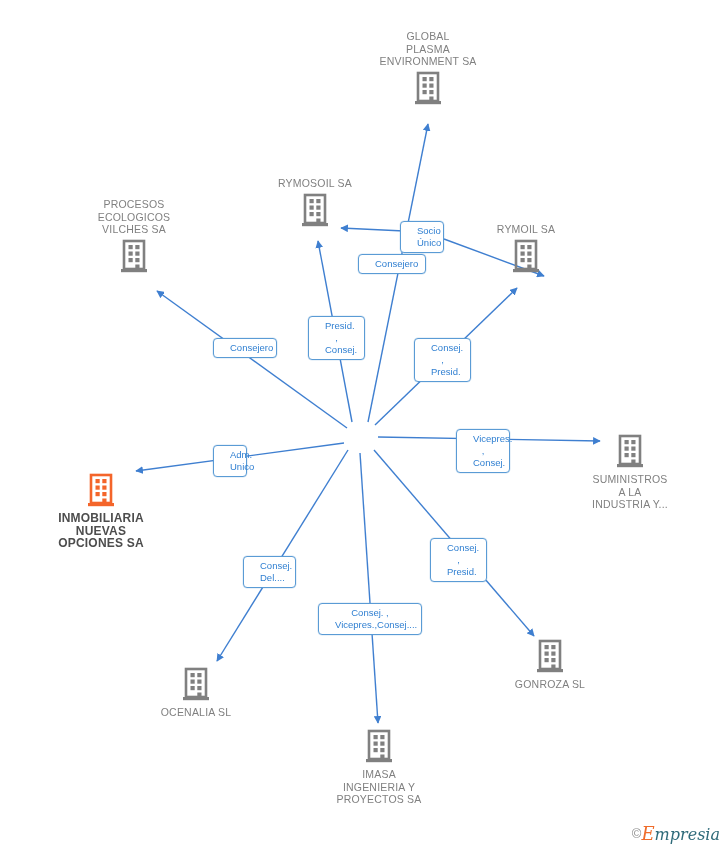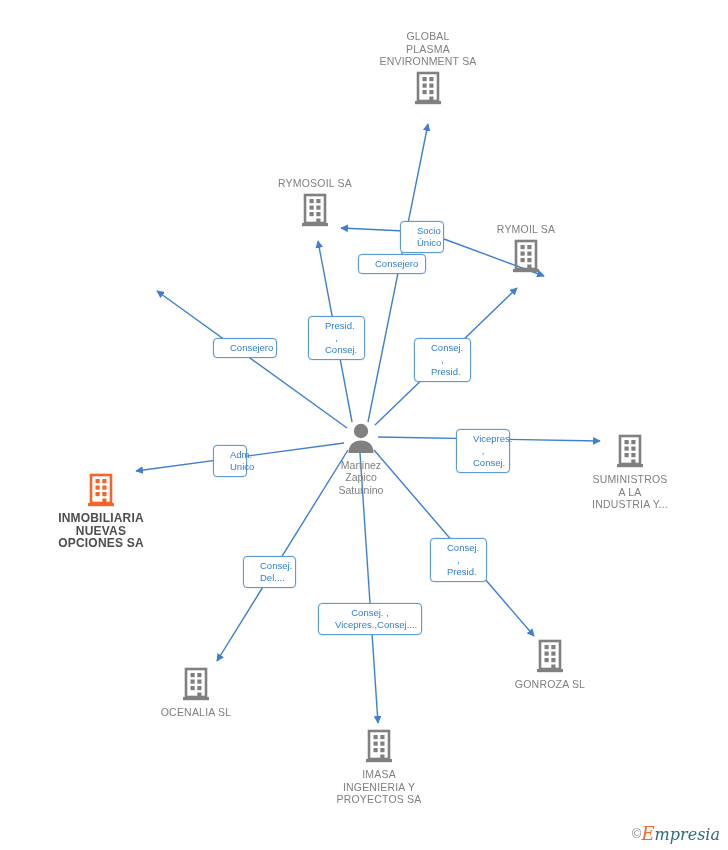--- a/index.html
+++ b/index.html
@@ -180,20 +180,38 @@
         <rect x="9.5" y="12.5" width="4.2" height="4.2" fill="#808080"></rect>
         <rect x="16.3" y="12.5" width="4.2" height="4.2" fill="#808080"></rect>
         <rect x="9.5" y="19" width="4.2" height="4.2" fill="#808080"></rect>
         <rect x="16.3" y="19" width="4.2" height="4.2" fill="#808080"></rect>
         <rect x="16.3" y="25.5" width="4.2" height="4.5" fill="#808080"></rect>
         <rect x="2" y="30" width="26" height="3.2" fill="#808080"></rect>
       </svg>
     </span>
   </div>
 
+  <div class="node label-top" style="left:134px; top:198px;">
+    <span class="node-label">PROCESOS
+ECOLOGICOS
+VILCHES SA</span>
+    <span class="icon-wrap">
+      <svg width="30" height="36" viewBox="0 0 30 36">
+        <rect x="5" y="2" width="20" height="28" fill="none" stroke="#808080" stroke-width="2.6"></rect>
+        <rect x="9.5" y="6" width="4.2" height="4.2" fill="#808080"></rect>
+        <rect x="16.3" y="6" width="4.2" height="4.2" fill="#808080"></rect>
+        <rect x="9.5" y="12.5" width="4.2" height="4.2" fill="#808080"></rect>
+        <rect x="16.3" y="12.5" width="4.2" height="4.2" fill="#808080"></rect>
+        <rect x="9.5" y="19" width="4.2" height="4.2" fill="#808080"></rect>
+        <rect x="16.3" y="19" width="4.2" height="4.2" fill="#808080"></rect>
+        <rect x="16.3" y="25.5" width="4.2" height="4.5" fill="#808080"></rect>
+        <rect x="2" y="30" width="26" height="3.2" fill="#808080"></rect>
+      </svg>
+    </span>
+  </div>
 
   <div class="node label-bottom" style="left:630px; top:434px;">
     <span class="icon-wrap">
       <svg width="30" height="36" viewBox="0 0 30 36">
         <rect x="5" y="2" width="20" height="28" fill="none" stroke="#808080" stroke-width="2.6"></rect>
         <rect x="9.5" y="6" width="4.2" height="4.2" fill="#808080"></rect>
         <rect x="16.3" y="6" width="4.2" height="4.2" fill="#808080"></rect>
         <rect x="9.5" y="12.5" width="4.2" height="4.2" fill="#808080"></rect>
         <rect x="16.3" y="12.5" width="4.2" height="4.2" fill="#808080"></rect>
         <rect x="9.5" y="19" width="4.2" height="4.2" fill="#808080"></rect>
@@ -272,31 +290,20 @@
         <rect x="16.3" y="19" width="4.2" height="4.2" fill="#808080"></rect>
         <rect x="16.3" y="25.5" width="4.2" height="4.5" fill="#808080"></rect>
         <rect x="2" y="30" width="26" height="3.2" fill="#808080"></rect>
       </svg>
     </span>
     <span class="node-label">IMASA
 INGENIERIA Y
 PROYECTOS SA</span>
   </div>
 
-  <div class="person-node" style="left:361px; top:422px;">
-    <span class="icon-wrap">
-      <svg width="30" height="32" viewBox="0 0 30 32">
-        <circle cx="15" cy="9" r="7.2" fill="#808080"></circle>
-        <path d="M 2.5 31 C 2.5 22.5 8 18.5 15 18.5 C 22 18.5 27.5 22.5 27.5 31 Z" fill="#808080"></path>
-      </svg>
-    </span>
-    <span class="node-label">Martinez
-Zapico
-Saturnino</span>
-  </div>
 
   <div class="elabel" style="left:400px; top:221px; width:44px;">Socio
 Único</div>
   <div class="elabel" style="left:358px; top:254px; width:68px;">Consejero</div>
   <div class="elabel" style="left:308px; top:316px; width:57px;">Presid. ,
 Consej.</div>
   <div class="elabel" style="left:414px; top:338px; width:57px;">Consej. ,
 Presid.</div>
   <div class="elabel" style="left:213px; top:338px; width:64px;">Consejero</div>
   <div class="elabel" style="left:213px; top:445px; width:25px;">Adm.

